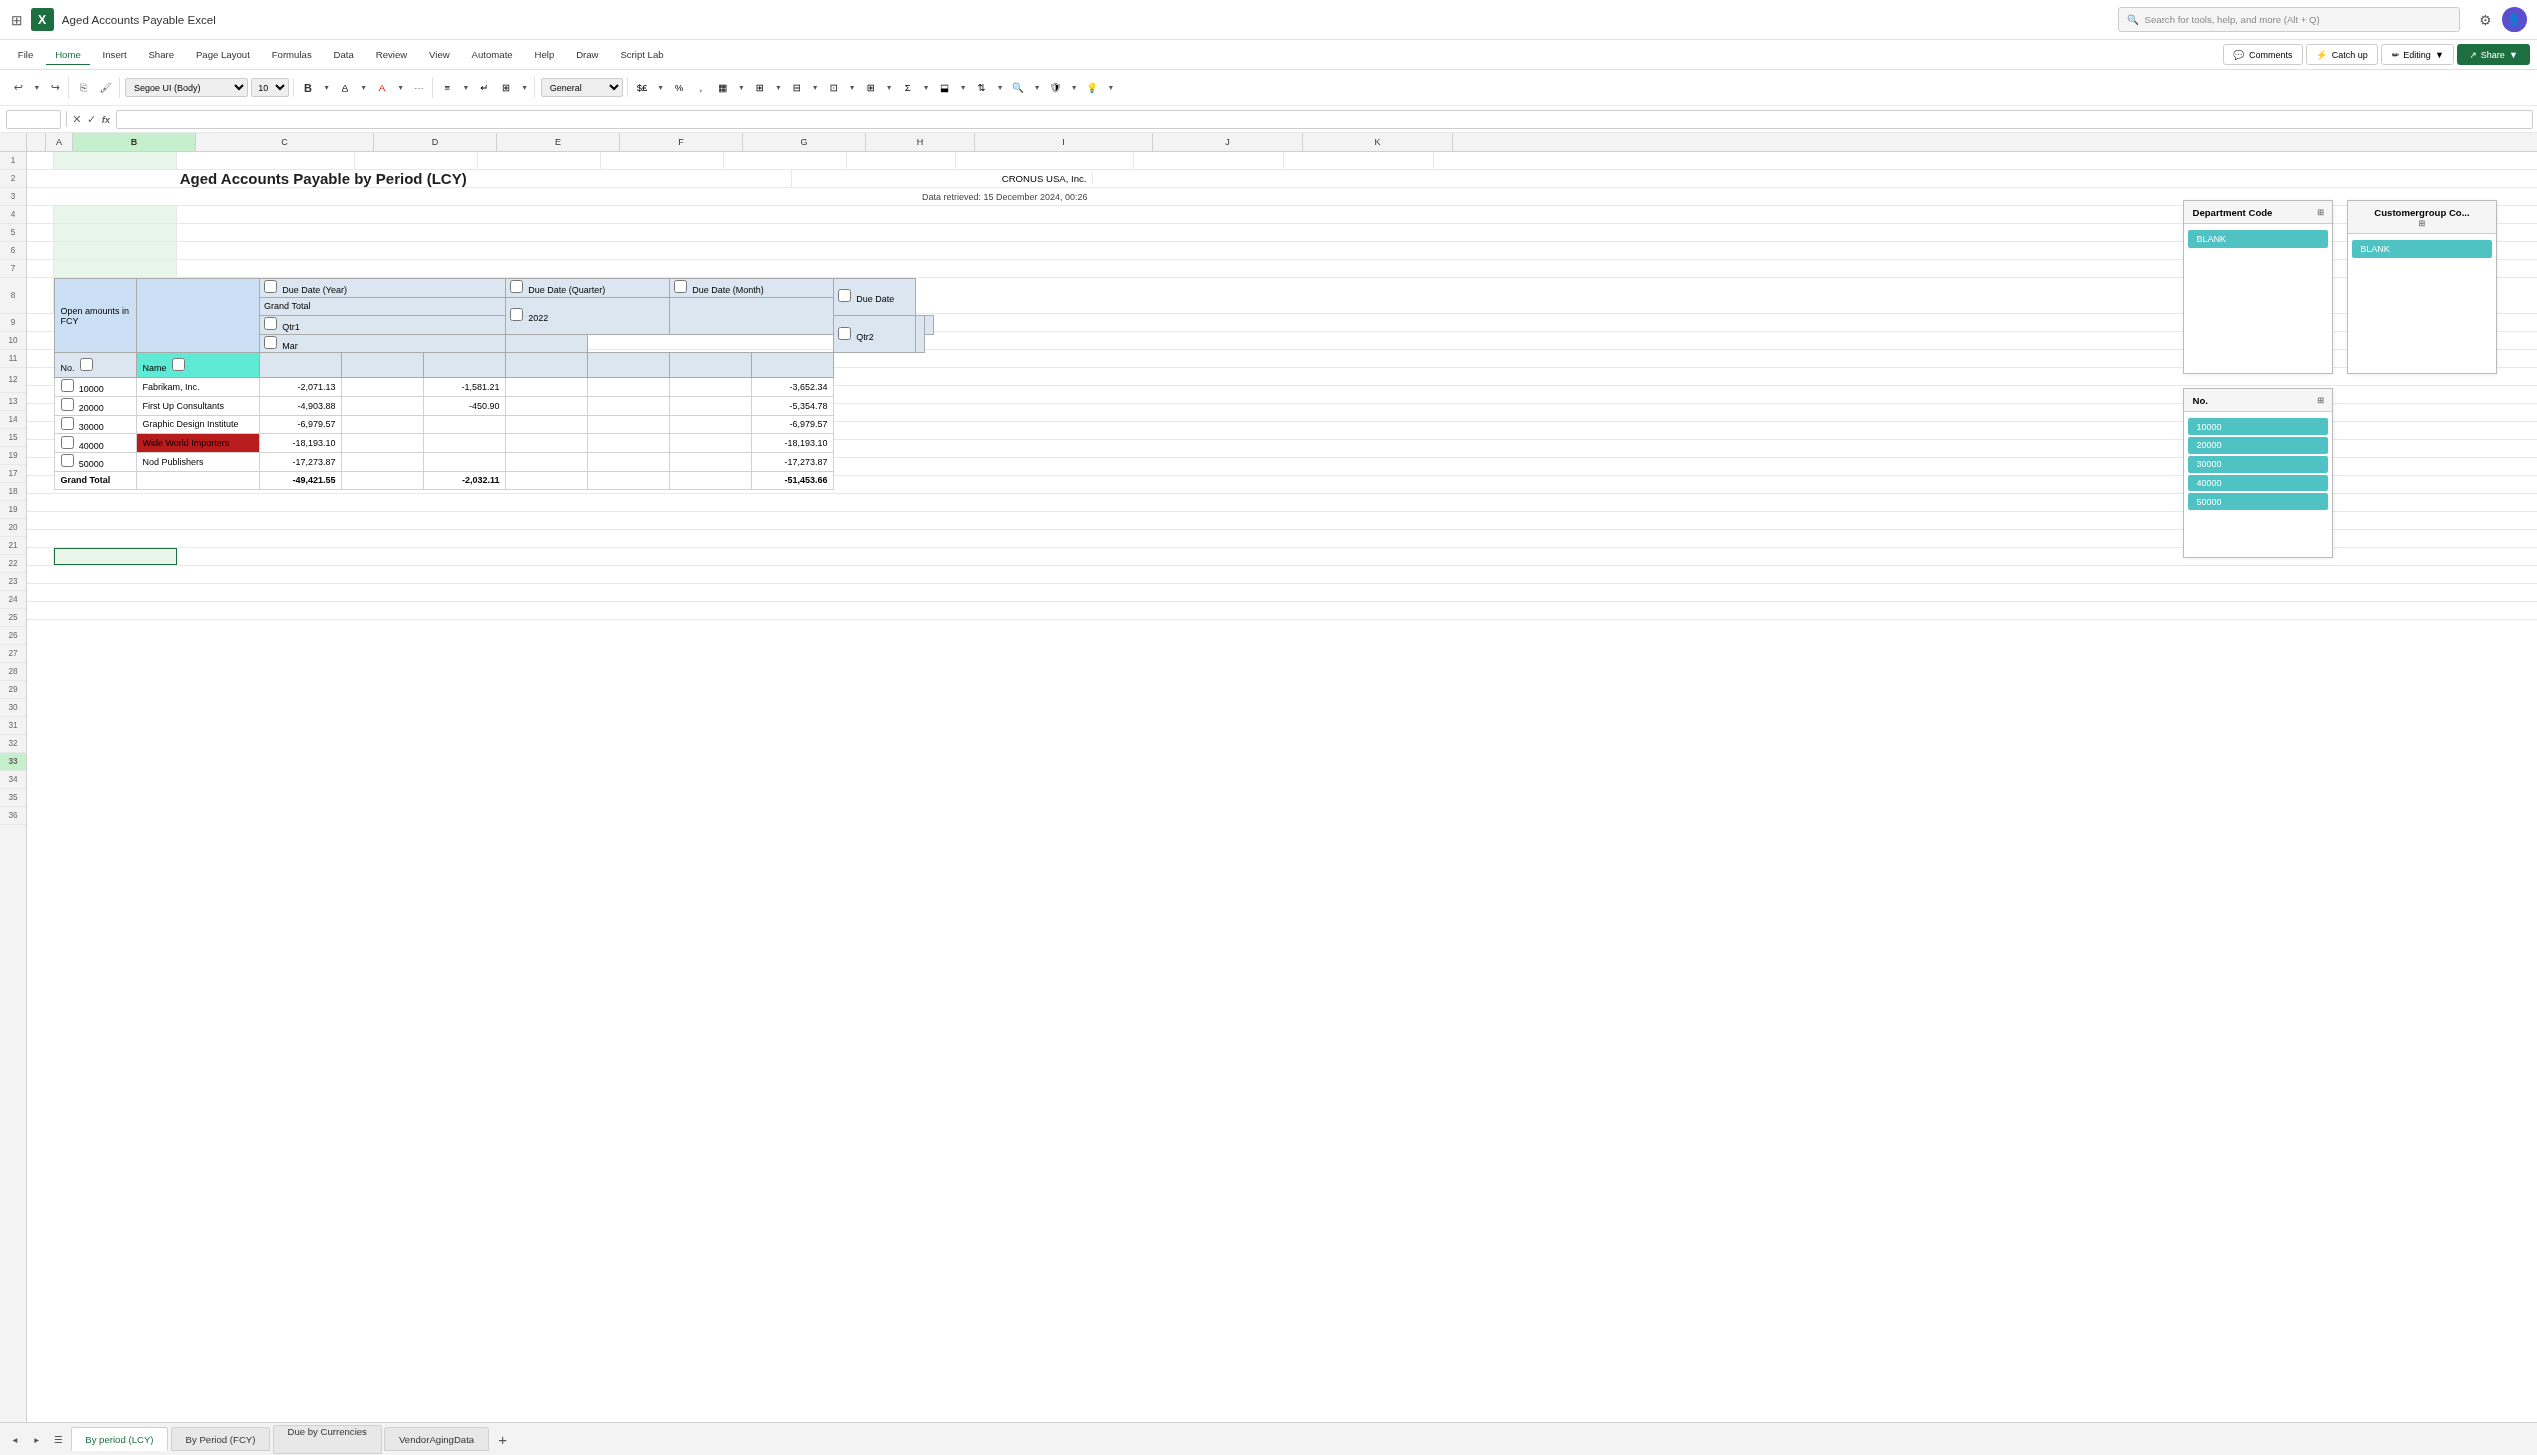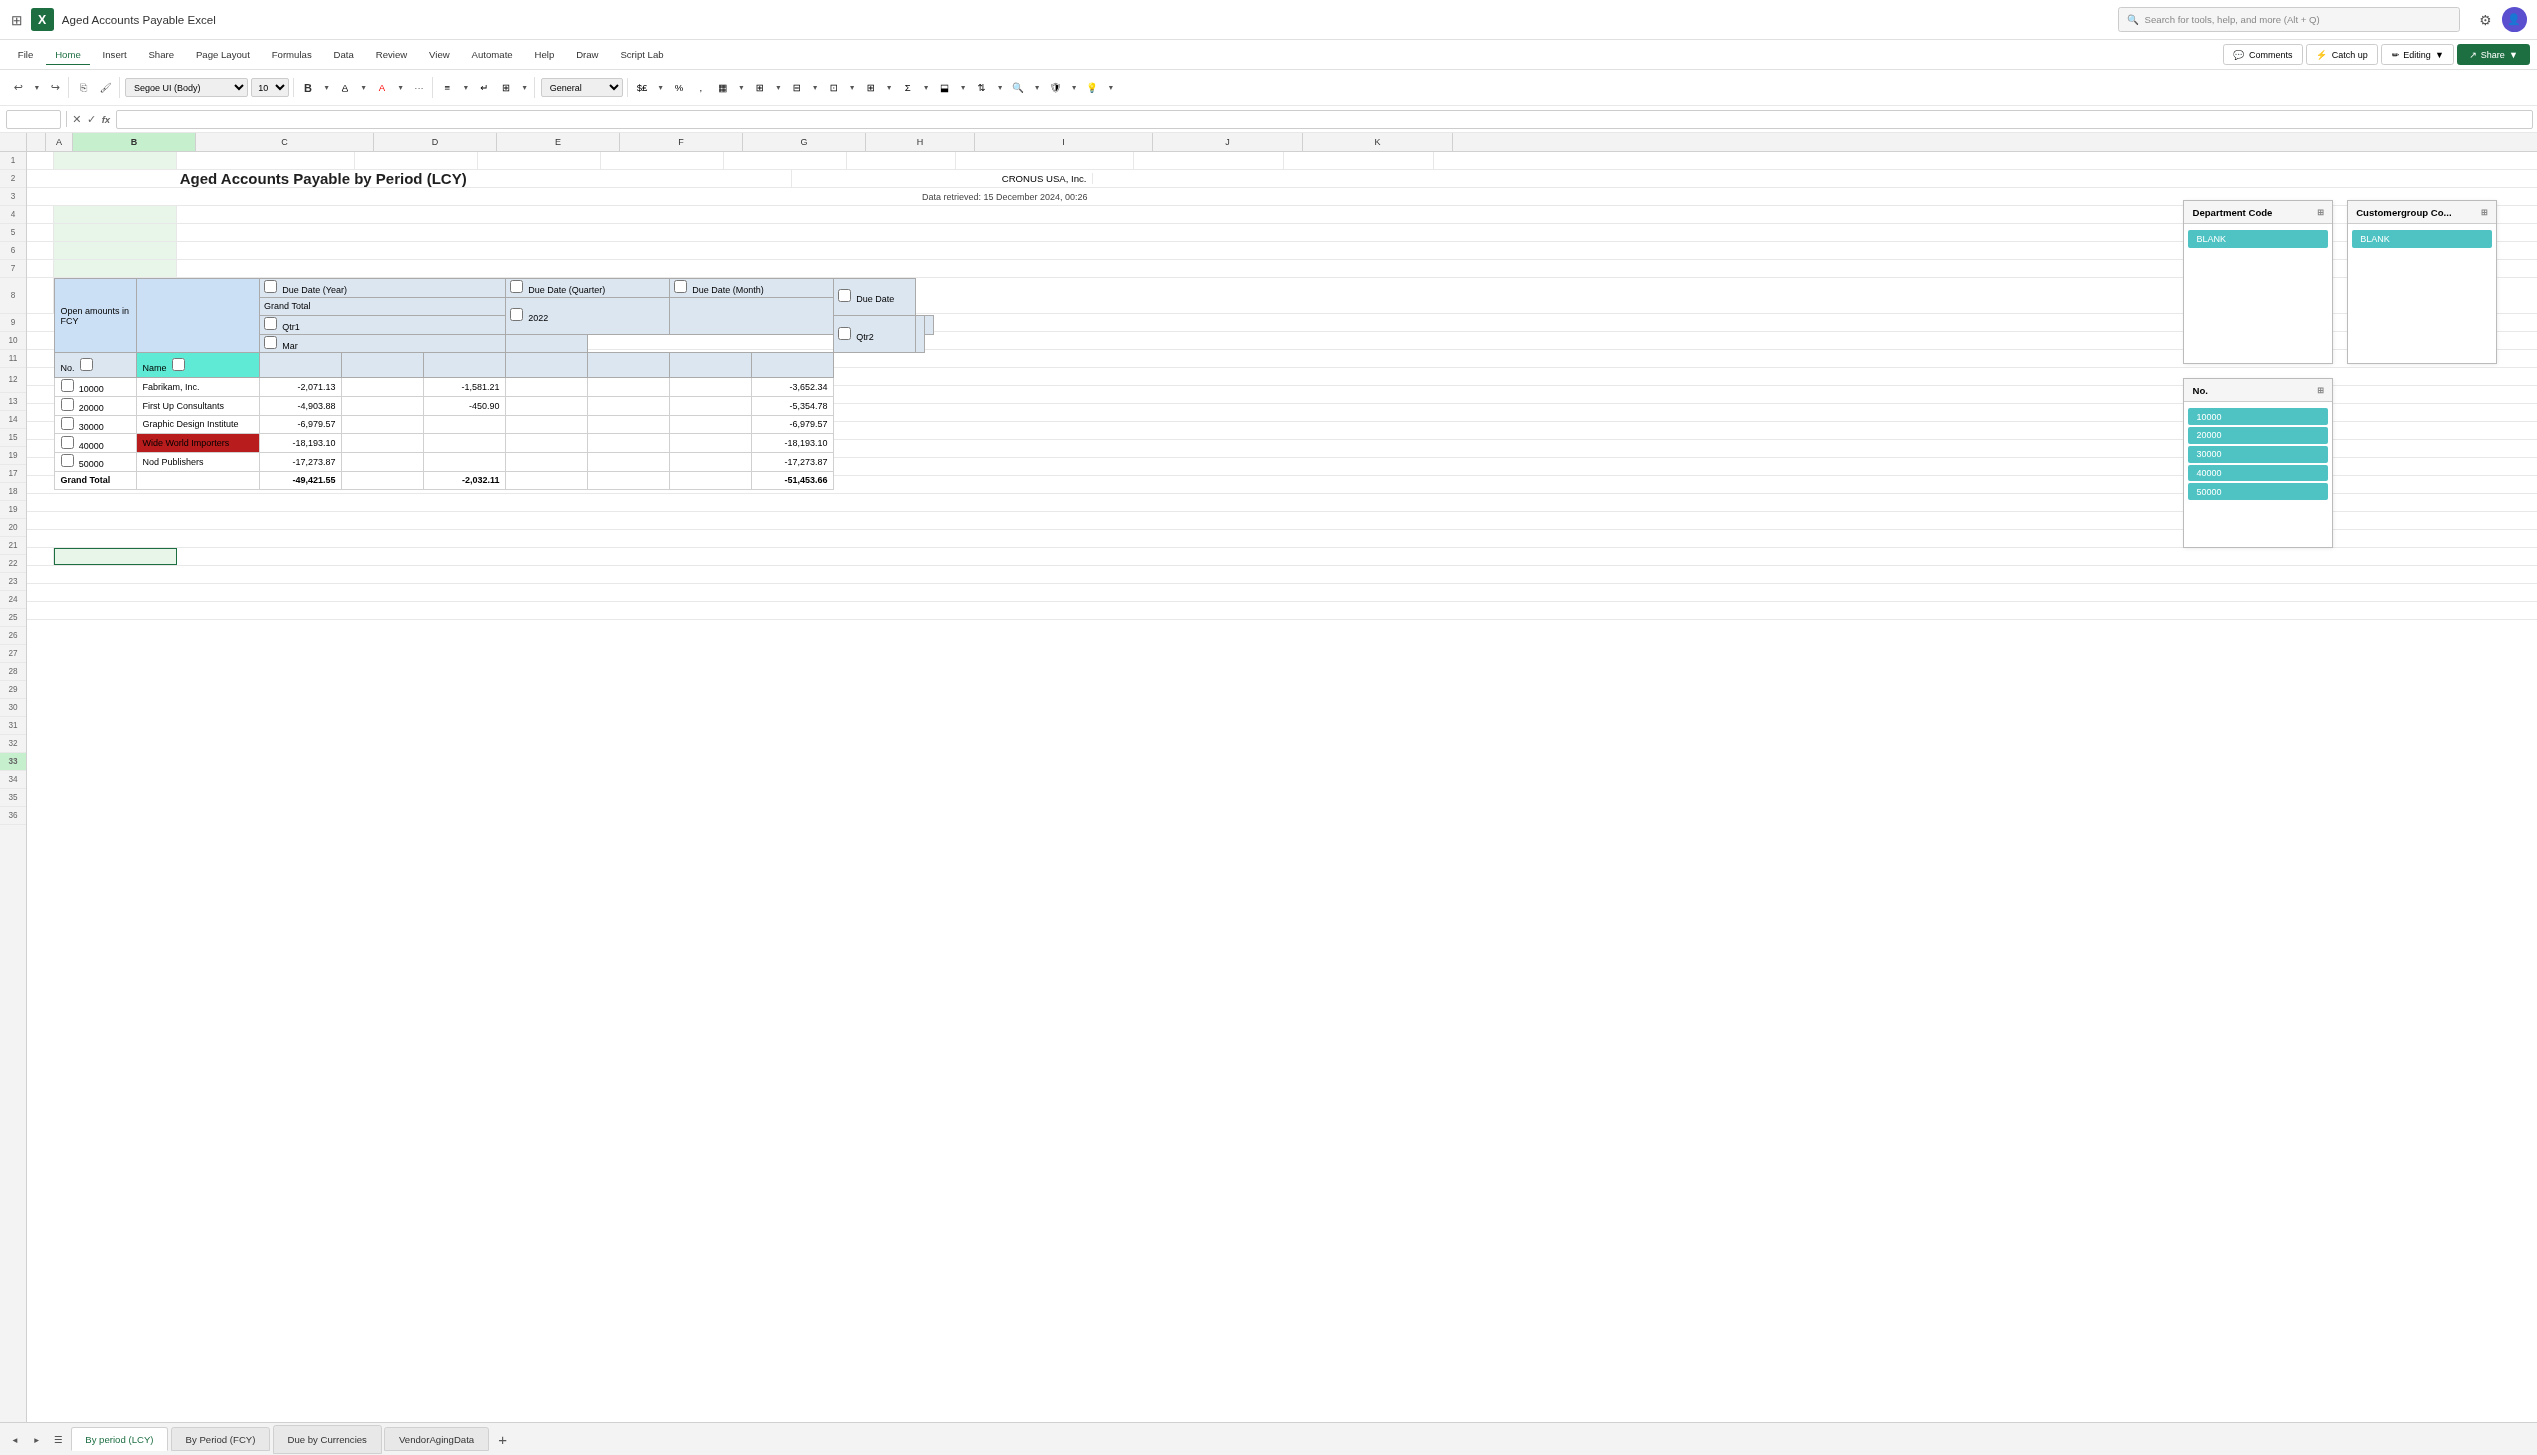--- a/index.html
+++ b/index.html
@@ -567,21 +567,21 @@
                 </div>
                 <div style="padding:4.1px;">
                   <div style="padding:4.1px 8.2px;background:#4fc3c3;color:#fff;border-radius:2px;font-size:9px;cursor:pointer;margin:2px 0;">
                     <span>BLANK</span>
                   </div>
                 </div>
                 <div style="height:109px;"></div>
               </div>
 
               <div style="border:0.7px solid #bbb;width:150px;background:#fff;box-shadow:1.4px 1.4px 4.1px rgba(0,0,0,0.1);">
-                <div style="padding:5.5px 8.2px;font-size:9.6px;font-weight:600;background:#f5f5f5;border-bottom:0.7px solid #ccc;display:flex;justify-content:space-between;align-items:center;">
+                <div style="padding:5.5px 8.2px;font-size:9.6px;font-weight:600;background:#f5f5f5;border-bottom:0.7px solid #ccc;display:flex;justify-content:space-between;align-items:center;flex-direction:column;">
                   <span>Customergroup Co...</span>
                   <span style="font-size:8.2px;color:#888;cursor:pointer;">⊞</span>
                 </div>
                 <div style="padding:4.1px;">
                   <div style="padding:4.1px 8.2px;background:#4fc3c3;color:#fff;border-radius:2px;font-size:9px;cursor:pointer;margin:2px 0;">
                     <span>BLANK</span>
                   </div>
                 </div>
                 <div style="height:109px;"></div>
               </div>
@@ -624,21 +624,21 @@
   <div id="sheet-tabs" style="height:33px;background:#f3f3f3;display:flex;align-items:center;border-top:0.7px solid #d0d0d0;padding:0 5.5px;gap:2.7px;flex-shrink:0;">
     <div style="width:19px;height:19px;display:flex;align-items:center;justify-content:center;color:#555;font-size:9.6px;cursor:pointer;">◂</div>
     <div style="width:19px;height:19px;display:flex;align-items:center;justify-content:center;color:#555;font-size:9.6px;cursor:pointer;">▸</div>
     <div style="width:19px;height:19px;display:flex;align-items:center;justify-content:center;color:#555;font-size:9.6px;cursor:pointer;">☰</div>
     <div style="height:24.6px;padding:0 13.7px;display:flex;align-items:center;font-size:9.6px;border:0.7px solid #d0d0d0;border-radius:2.7px 2.7px 0 0;cursor:pointer;background:#fff;border-bottom-color:#fff;font-weight:500;color:#1d6f42;">
       <span>By period (LCY)</span>
     </div>
     <div style="height:24.6px;padding:0 13.7px;display:flex;align-items:center;font-size:9.6px;border:0.7px solid #d0d0d0;border-radius:2.7px 2.7px 0 0;cursor:pointer;background:#e8e8e8;color:#333;">
       <span>By Period (FCY)</span>
     </div>
-    <div style="height:29px;padding:0 13.7px;display:flex;align-items:center;font-size:9.6px;border:0.7px solid #d0d0d0;border-radius:2.7px 2.7px 0 0;cursor:pointer;background:#e8e8e8;color:#333;">
+    <div style="height:29px;padding:0 13.7px;display:flex;align-items:flex-start;font-size:9.6px;border:0.7px solid #d0d0d0;border-radius:2.7px 2.7px 0 0;cursor:pointer;background:#e8e8e8;color:#333;">
       <span>Due by Currencies</span>
     </div>
     <div style="height:24.6px;padding:0 13.7px;display:flex;align-items:center;font-size:9.6px;border:0.7px solid #d0d0d0;border-radius:2.7px 2.7px 0 0;cursor:pointer;background:#e8e8e8;color:#333;">
       <span>VendorAgingData</span>
     </div>
     <div style="width:22px;height:22px;display:flex;align-items:center;justify-content:center;font-size:15px;cursor:pointer;color:#555;border-radius:50%;">+</div>
   </div>
 
 </div>
 

